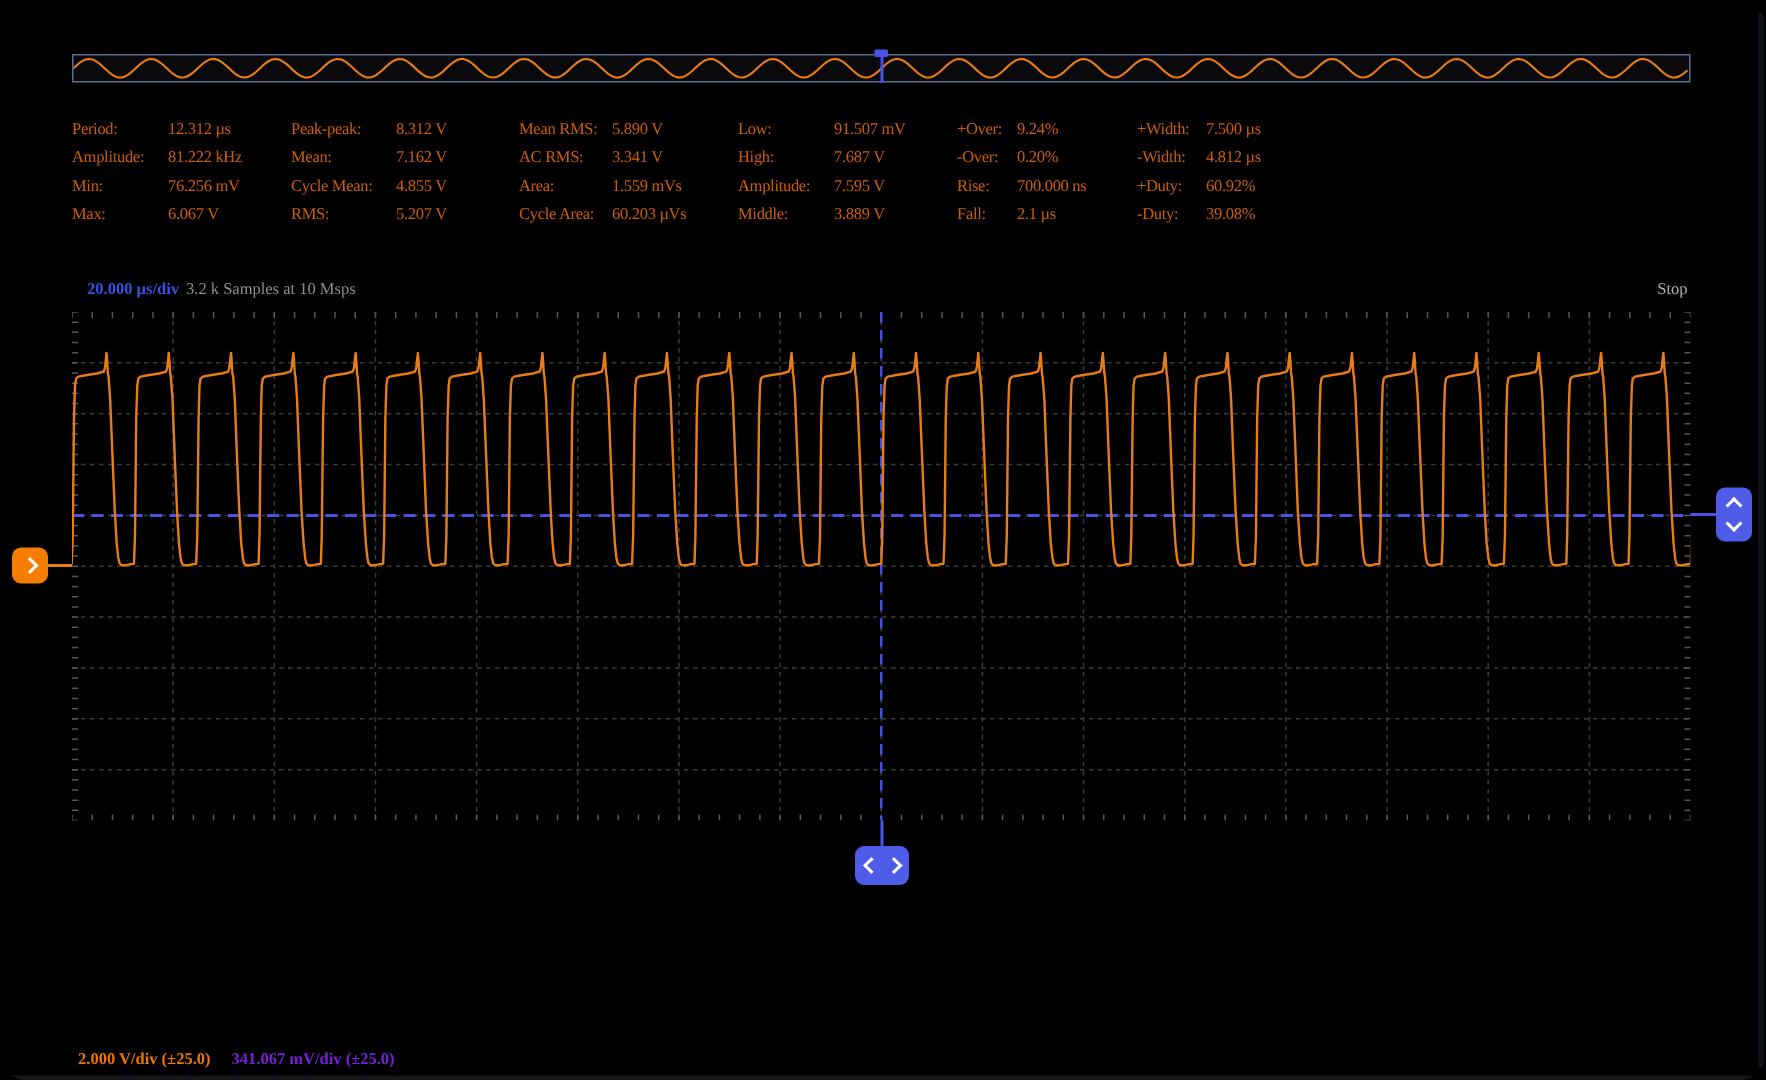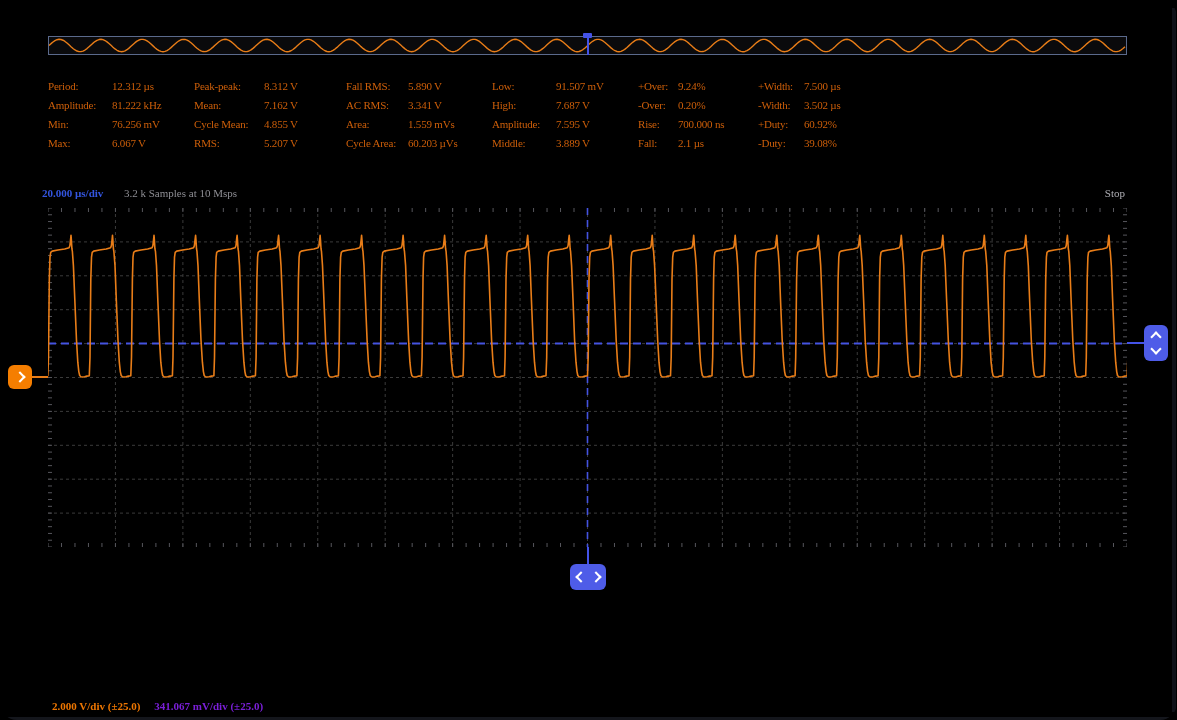--- a/index.html
+++ b/index.html
@@ -14,21 +14,21 @@
   .pin-line{position:absolute;left:587px;top:37px;width:2px;height:18px;background:#4453e8;}
 
   
   .measurements{position:absolute;left:48px;top:76px;display:grid;
     grid-template-columns:64px 82px 70px 82px 62px 84px 64px 82px 40px 80px 46px 70px;
     grid-auto-rows:19px;align-items:center;
     font-size:11px;letter-spacing:-0.2px;color:#cc5e09;white-space:nowrap;}
 
   
   .plotbar{position:absolute;left:0;top:187px;width:1177px;height:16px;font-size:11px;}
-  .tb{position:absolute;left:42px;color:#3355e0;font-weight:600;}
+  .tb{position:absolute;left:58px;color:#3355e0;font-weight:600;}
   .samples{position:absolute;left:124px;color:#8e8e94;}
   .status{position:absolute;right:52px;color:#aeaeb4;}
 
   #plot{position:absolute;left:48px;top:208px;}
 
   
   .line-left{position:absolute;left:30px;top:376px;width:18px;height:2px;background:#e87d18;}
   .line-right{position:absolute;left:1127px;top:342px;width:18px;height:2px;background:#4453e8;}
   .line-bottom{position:absolute;left:587px;top:547px;width:2px;height:18px;background:#4453e8;}
 
@@ -66,40 +66,40 @@
       </svg>
   </div>
   <div class="pin-head"></div>
   <div class="pin-line"></div>
 
   <div id="measurements" class="measurements">
       <span>Period:</span>
       <span>12.312 µs</span>
       <span>Peak-peak:</span>
       <span>8.312 V</span>
-      <span>Fall RMS:</span>
+      <span>Mean RMS:</span>
       <span>5.890 V</span>
       <span>Low:</span>
       <span>91.507 mV</span>
       <span>+Over:</span>
       <span>9.24%</span>
       <span>+Width:</span>
       <span>7.500 µs</span>
       <span>Amplitude:</span>
       <span>81.222 kHz</span>
       <span>Mean:</span>
       <span>7.162 V</span>
       <span>AC RMS:</span>
       <span>3.341 V</span>
       <span>High:</span>
       <span>7.687 V</span>
       <span>-Over:</span>
       <span>0.20%</span>
       <span>-Width:</span>
-      <span>3.502 µs</span>
+      <span>4.812 µs</span>
       <span>Min:</span>
       <span>76.256 mV</span>
       <span>Cycle Mean:</span>
       <span>4.855 V</span>
       <span>Area:</span>
       <span>1.559 mVs</span>
       <span>Amplitude:</span>
       <span>7.595 V</span>
       <span>Rise:</span>
       <span>700.000 ns</span>

